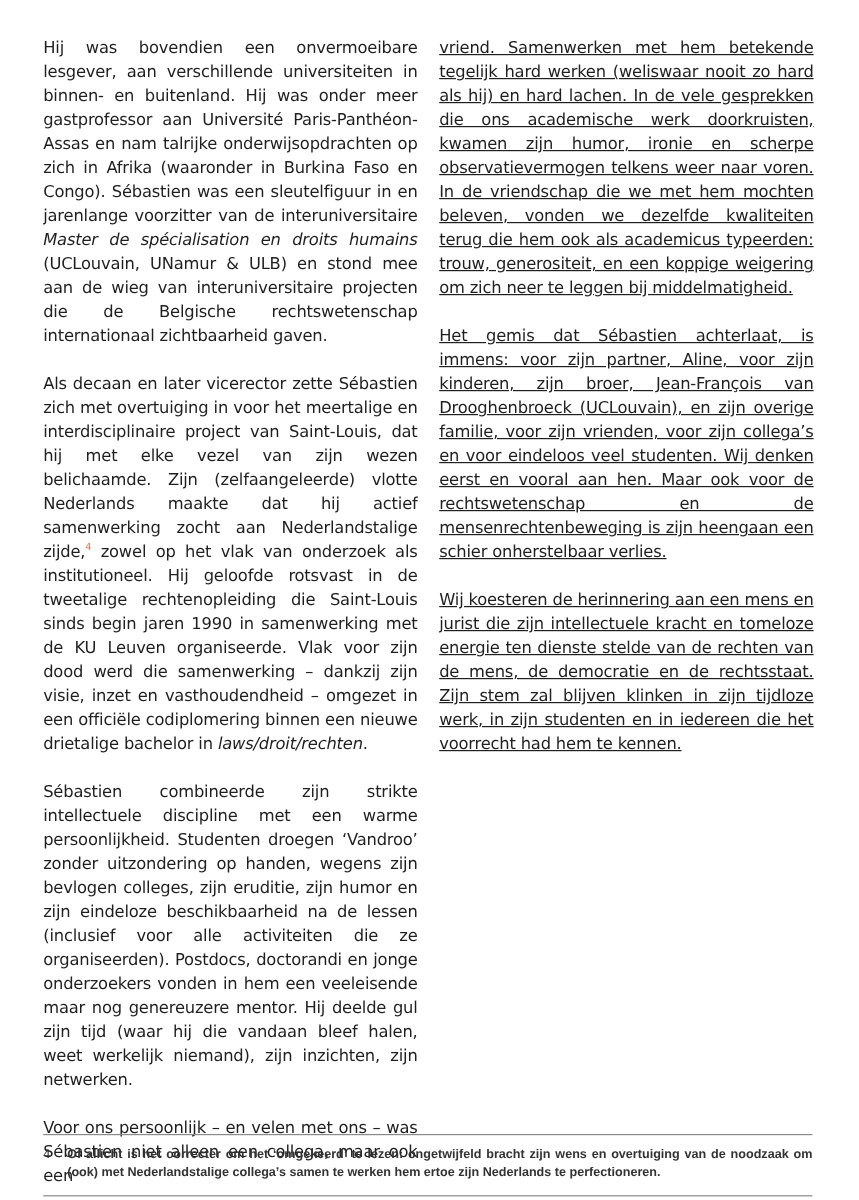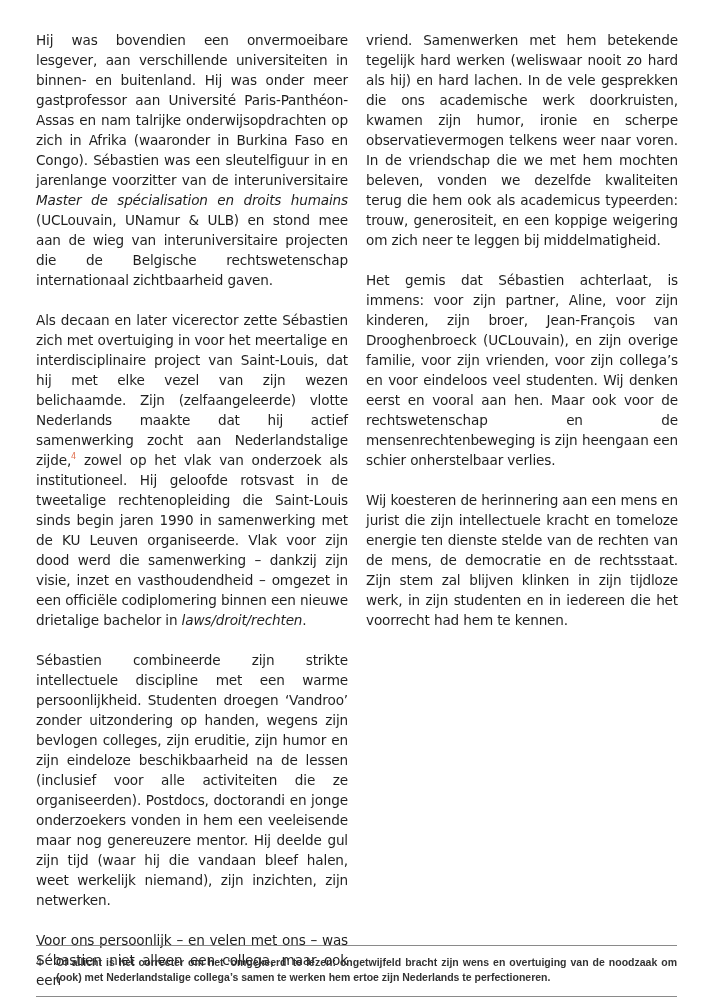--- a/index.html
+++ b/index.html
@@ -1,21 +1,21 @@
 <!DOCTYPE html>
 <html><head>
 <meta charset="utf-8">
 <style>
   html, body { margin:0; padding:0; background:#ffffff; }
   body { width:716px; height:1000px; position:relative; overflow:hidden;
          font-family:"DejaVu Sans", sans-serif; color:#1f1f1f; }
   .col { position:absolute; top:30px; width:312px; font-size:13.6px; line-height:20px;
          text-align:justify; letter-spacing:-0.15px; }
   .col.left { left:36px; }
-  .col.right { left:366px; }
+  .col.right { left:366px;text-decoration:underline; }
   .col p { margin:0 0 20px 0; }
   .col em { font-style:italic; }
   .fnref { color:#e07050; font-size:8px; vertical-align:super; line-height:0; }
   .rule { position:absolute; left:36px; width:641px; height:1px; background:#8a8a8a; }
   .rule.top { top:945px; }
   .rule.bottom { top:996px; }
   .footnote { position:absolute; left:36px; top:955px; width:641px;
               font-family:"Liberation Sans", sans-serif; font-size:10.5px; line-height:15px;
               color:#333; display:flex; }
   .footnote .num { width:20px; flex:none; }

